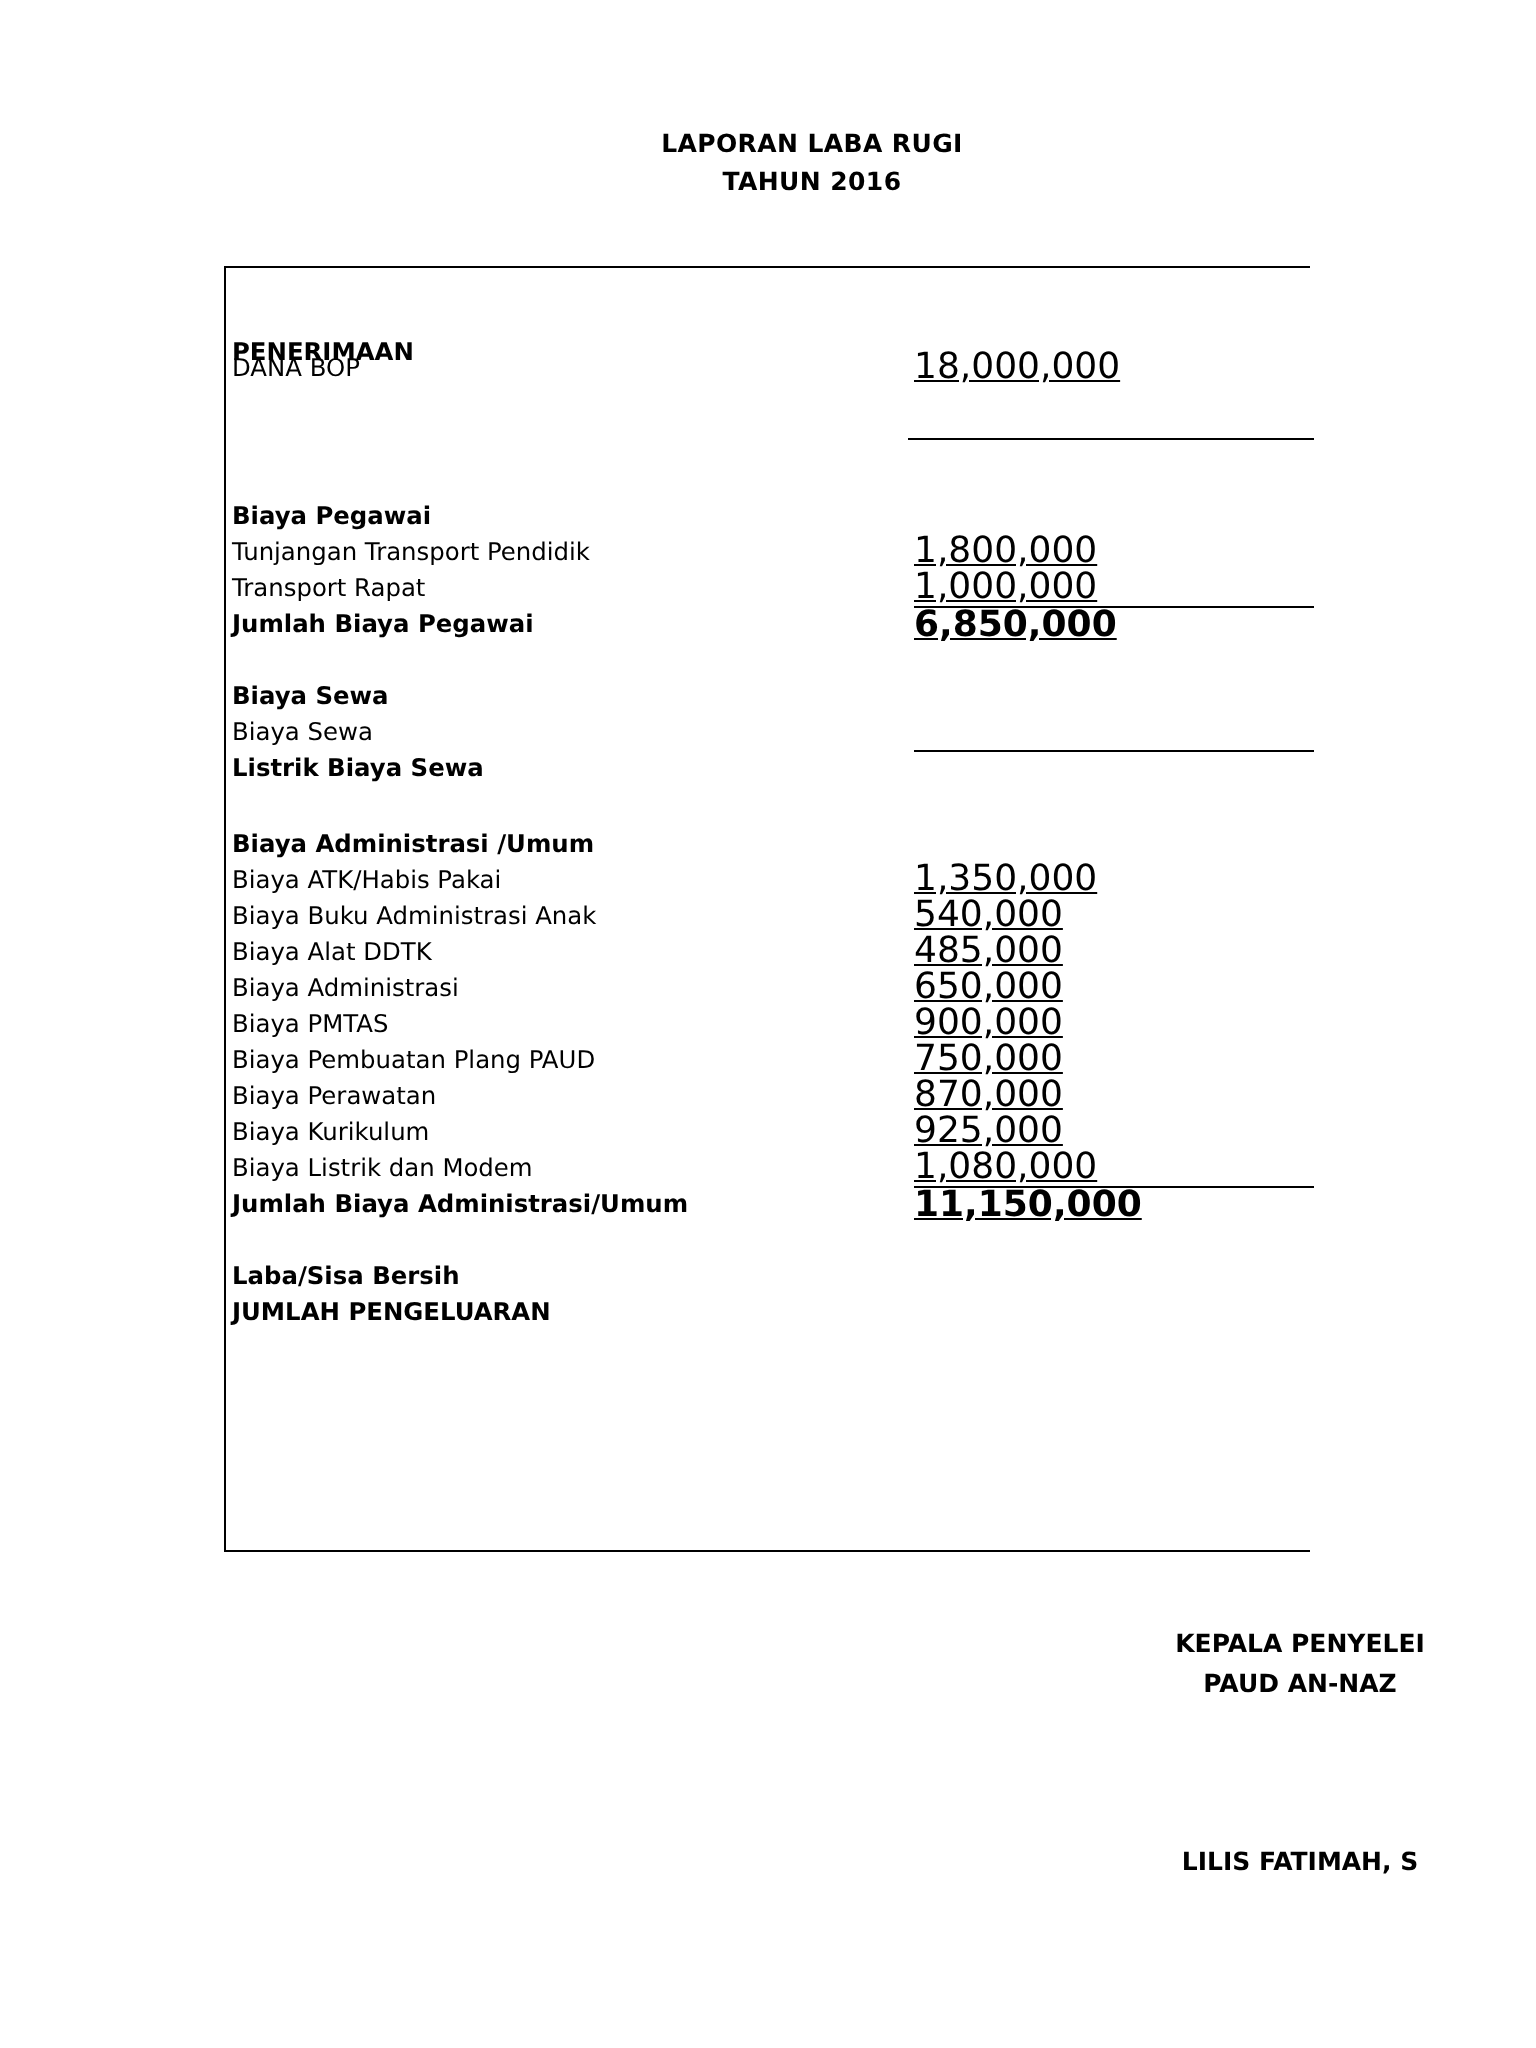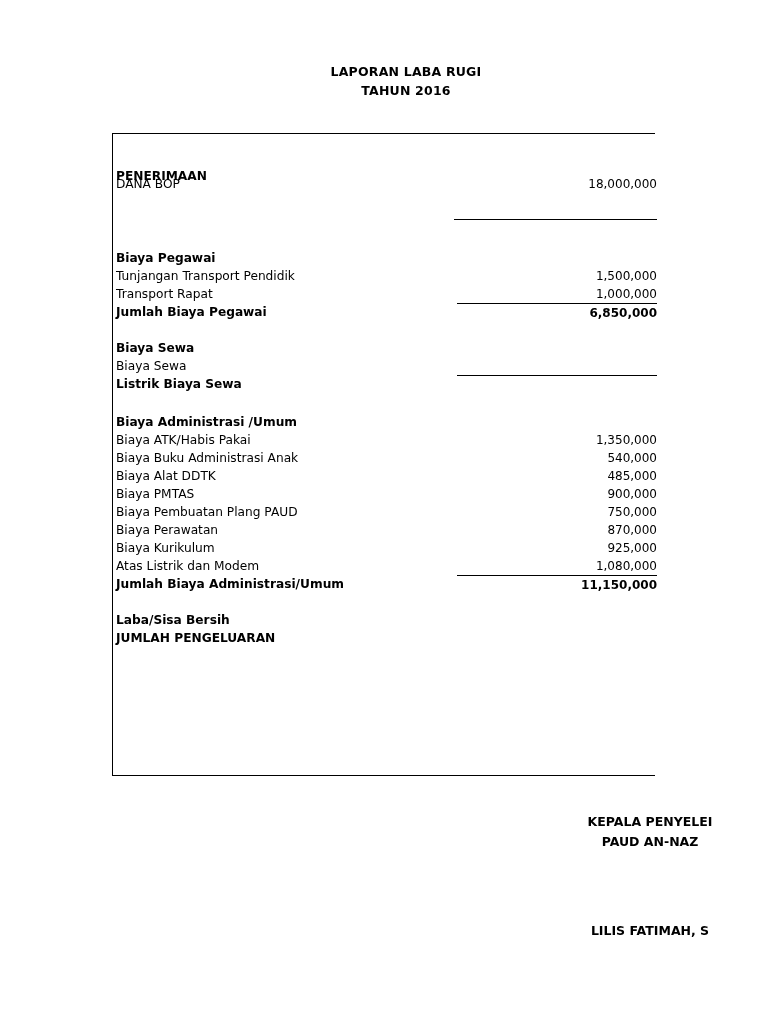--- a/index.html
+++ b/index.html
@@ -58,22 +58,23 @@
     white-space: nowrap;
   }
   .row .label {
     flex: 0 0 auto;
     padding-left: 3px;
   }
   .row .amount {
     position: absolute;
     right: -2px;
     width: 200px;
-    text-align: right;
-    font-size: 12px;
+    text-align: left;
+    font-size: 18px;
+    text-decoration: underline;
   }
   .row.bold .label,
   .row.bold .amount {
     font-weight: bold;
   }
   .row.underline-label .label {
     margin-top: 28px;
   }
   .spacer-18 { height: 18px; }
   .spacer-20 { height: 20px; }
@@ -153,21 +154,21 @@
 
     <div class="spacer-30"></div>
 
 
     <div class="row bold">
       <span class="label">Biaya Pegawai</span>
     </div>
 
     <div class="row">
       <span class="label">Tunjangan Transport Pendidik</span>
-      <span class="amount">1,500,000</span>
+      <span class="amount">1,800,000</span>
     </div>
     <div class="row">
       <span class="label">Transport Rapat</span>
       <span class="amount">1,000,000</span>
     </div>
 
     <div class="row bold topruled">
       <span class="label">Jumlah Biaya Pegawai</span>
       <span class="amount">6,850,000</span>
     </div>
@@ -198,37 +199,41 @@
     </div>
     <div class="row">
       <span class="label">Biaya Buku Administrasi Anak</span>
       <span class="amount">540,000</span>
     </div>
     <div class="row">
       <span class="label">Biaya Alat DDTK</span>
       <span class="amount">485,000</span>
     </div>
     <div class="row">
+      <span class="label">Biaya Administrasi</span>
+      <span class="amount">650,000</span>
+    </div>
+    <div class="row">
       <span class="label">Biaya PMTAS</span>
       <span class="amount">900,000</span>
     </div>
     <div class="row">
       <span class="label">Biaya Pembuatan Plang PAUD</span>
       <span class="amount">750,000</span>
     </div>
     <div class="row">
       <span class="label">Biaya Perawatan</span>
       <span class="amount">870,000</span>
     </div>
     <div class="row">
       <span class="label">Biaya Kurikulum</span>
       <span class="amount">925,000</span>
     </div>
     <div class="row">
-      <span class="label">Atas Listrik dan Modem</span>
+      <span class="label">Biaya Listrik dan Modem</span>
       <span class="amount">1,080,000</span>
     </div>
 
     <div class="row bold topruled">
       <span class="label">Jumlah Biaya Administrasi/Umum</span>
       <span class="amount">11,150,000</span>
     </div>
 
     <div class="spacer-18"></div>
 

